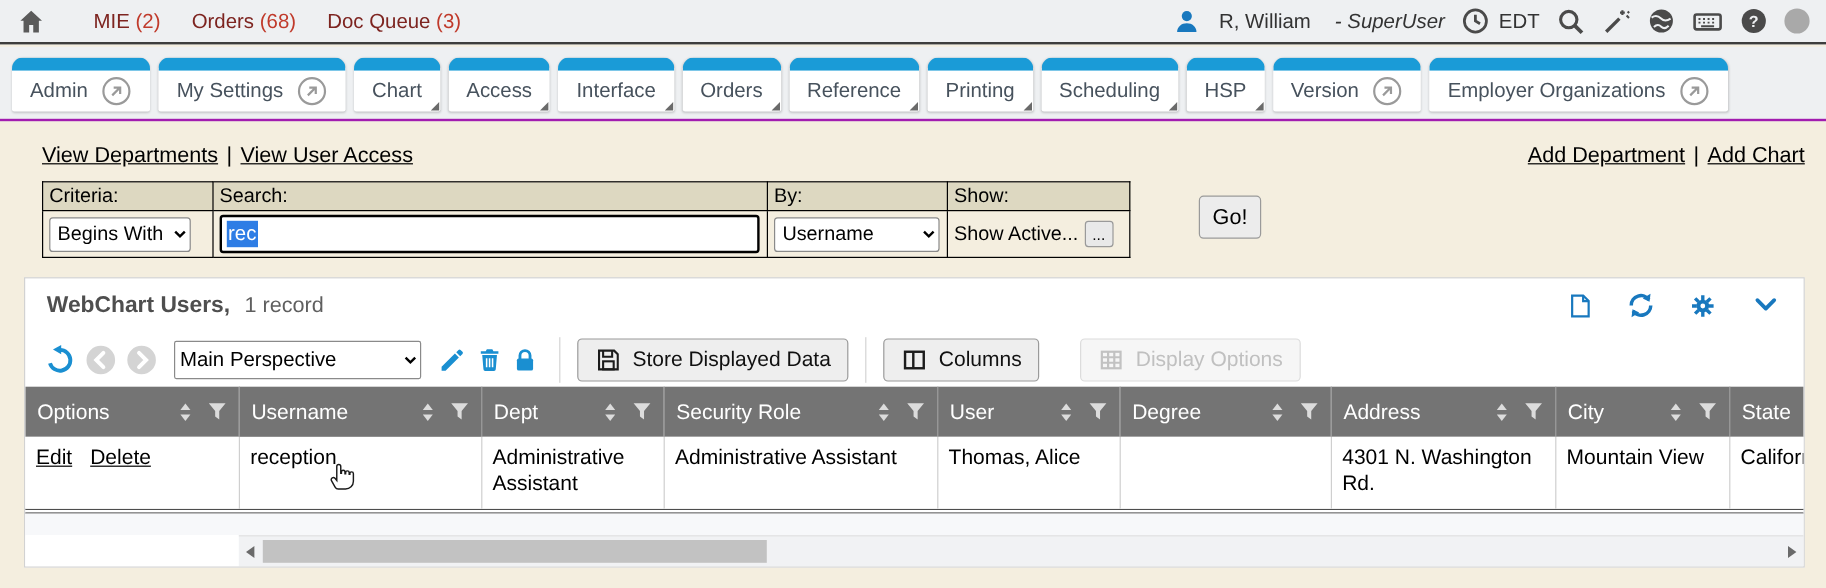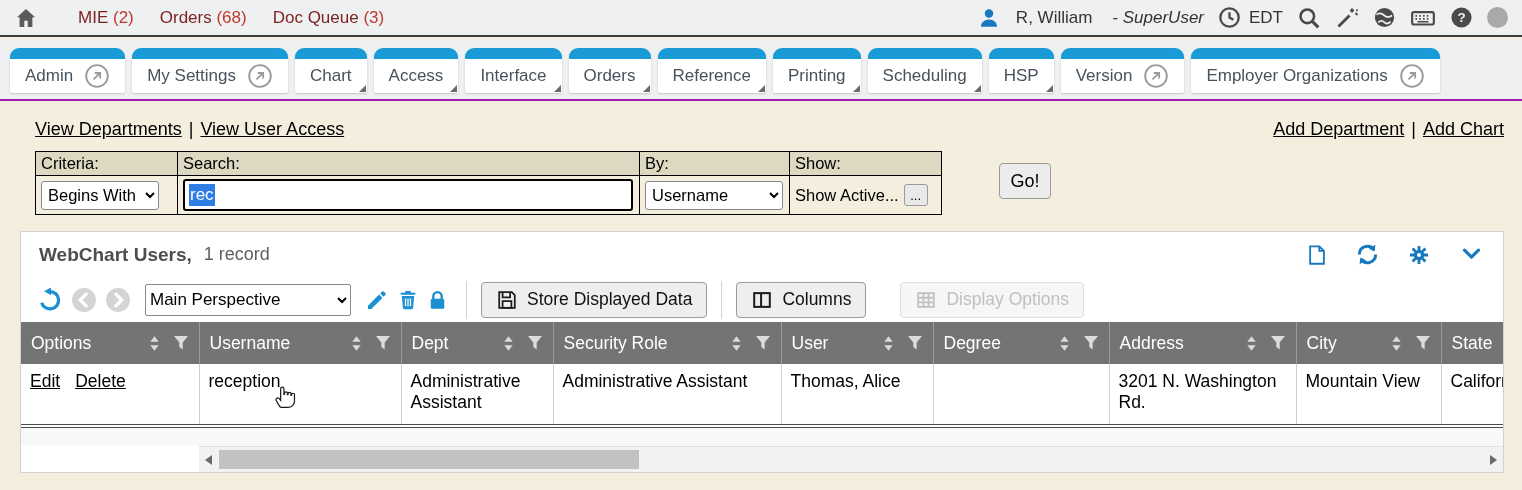--- a/index.html
+++ b/index.html
@@ -531,21 +531,21 @@
               <span class="hand">
                 <svg viewBox="0 0 26 30" width="24" height="28">
                     <path d="M8.6 28.5c-1.2 0-2.3-.6-2.9-1.7l-3.3-5.8c-.5-.9-.2-2 .7-2.5.8-.5 1.9-.3 2.5.4l1.6 1.9V8.2c0-1 .8-1.8 1.8-1.8s1.8.8 1.8 1.8v6.2h.6v-1.2c0-.9.7-1.6 1.6-1.6s1.6.7 1.6 1.6v1.5h.6v-.9c0-.9.7-1.6 1.6-1.6s1.6.7 1.6 1.6v1.5h.6v-.6c0-.9.7-1.6 1.6-1.6s1.6.7 1.6 1.6v6.8c0 3.9-3.2 7-7.1 7z" fill="#fff" stroke="#1a1a1a" stroke-width="1.3"></path>
                   </svg>
               </span>
             </td>
             <td>Administrative Assistant</td>
             <td>Administrative Assistant</td>
             <td>Thomas, Alice</td>
             <td></td>
-            <td>3201 N. Washington Rd.</td>
+            <td>4301 N. Washington Rd.</td>
             <td>Mountain View</td>
             <td>California</td>
           </tr>
         </tbody>
       </table>
     </div>
 
     <div class="grid-filler"></div>
 
     <div class="hscroll">

